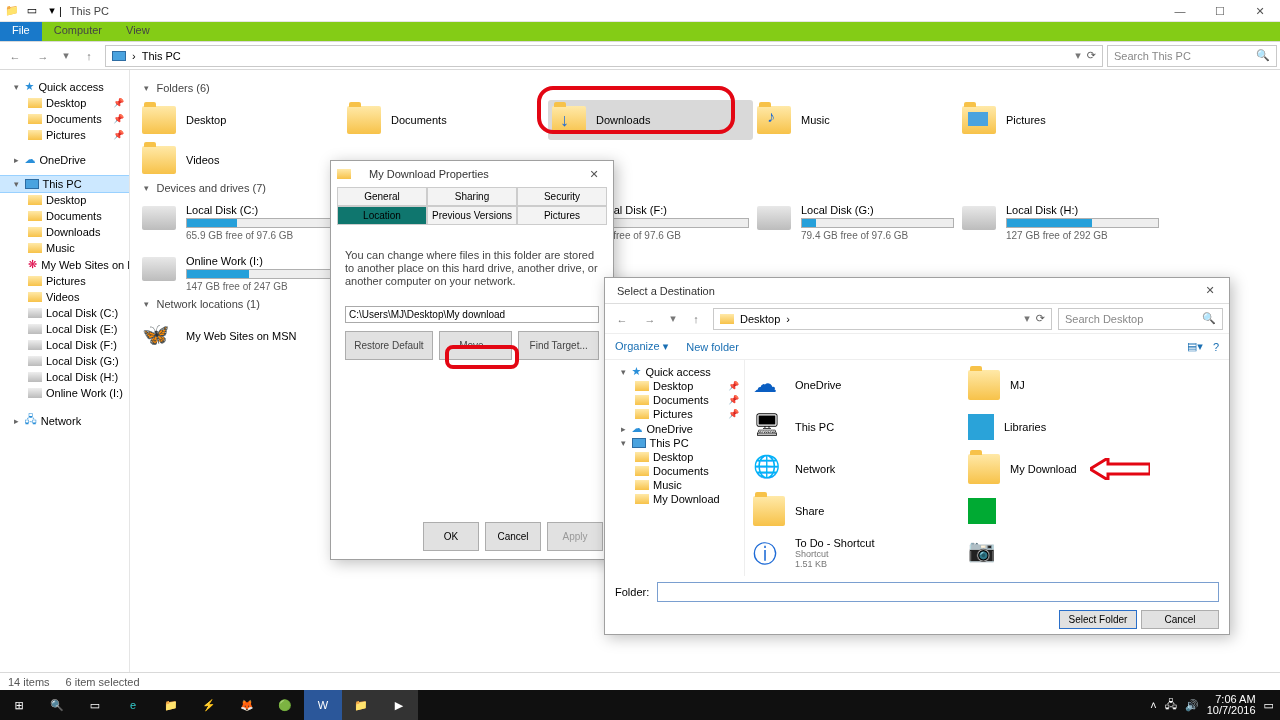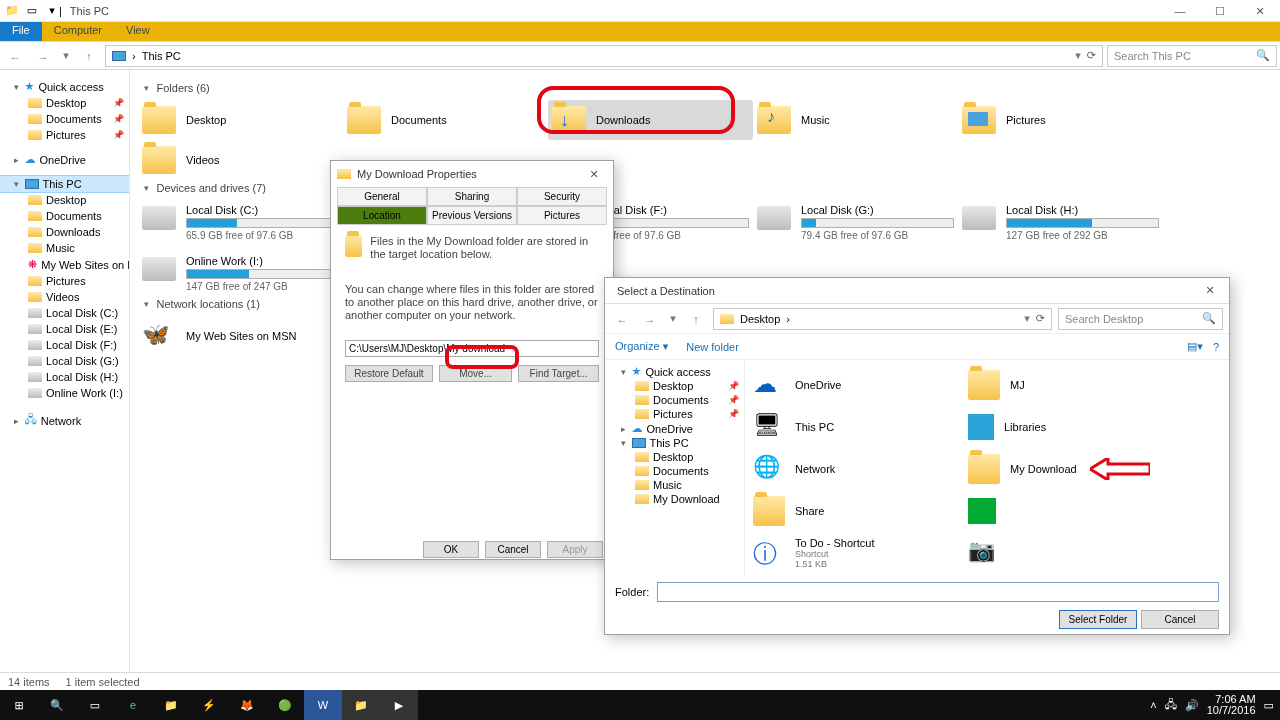--- a/index.html
+++ b/index.html
@@ -7,21 +7,21 @@
 .row{display:flex;align-items:center;}
 .icon{display:inline-flex;align-items:center;justify-content:center;}
 
 
 .titlebar{height:22px;background:#fff;display:flex;align-items:center;border-bottom:1px solid #e5e5e5;}
 .qatools{display:flex;gap:6px;padding-left:5px;}
 .qatools .icon{width:14px;height:14px;}
 .title-text{margin-left:8px;color:#444;}
 .winctrls{margin-left:auto;display:flex;}
 .winctrls div{width:40px;height:22px;text-align:center;line-height:22px;color:#555;}
-.ribbon-tabs{height:20px;display:flex;align-items:stretch;background:#eab308;border-bottom:1px solid #d9d9d9;}
+.ribbon-tabs{height:20px;display:flex;align-items:stretch;background:#84cc16;border-bottom:1px solid #d9d9d9;}
 .ribbon-tabs .tab{padding:2px 12px;color:#444;}
 .ribbon-tabs .tab.file{background:#1979ca;color:#fff;}
 .addrbar{height:28px;display:flex;align-items:center;gap:4px;padding:2px 3px;border-bottom:1px solid #d9d9d9;}
 .navbtn{width:24px;height:24px;border-radius:12px;color:#777;display:flex;align-items:center;justify-content:center;}
 .addrbox{flex:1;height:22px;border:1px solid #c9c9c9;display:flex;align-items:center;padding:0 6px;gap:6px;}
 .searchbox{width:170px;height:22px;border:1px solid #c9c9c9;display:flex;align-items:center;padding:0 6px;color:#888;}
 
 
 .main{display:flex;height:calc(100% - 22px - 20px - 28px - 18px - 30px);}
 .navpane{width:130px;border-right:1px solid #e5e5e5;padding-top:8px;overflow:hidden;}
@@ -54,27 +54,27 @@
 .tray{margin-left:auto;display:flex;align-items:center;color:#fff;gap:8px;padding-right:6px;}
 .clock{font-size:10px;line-height:11px;text-align:right;}
 
 
 .dlg{position:absolute;background:#fff;border:1px solid #a0a0a0;box-shadow:3px 3px 14px rgba(0,0,0,.25);}
 #propDlg{left:330px;top:160px;width:284px;height:400px;}
 .dlg-title{height:26px;display:flex;align-items:center;padding:0 6px;color:#333;}
 .dlg-close{margin-left:auto;width:26px;text-align:center;color:#555;}
 .tabstrip{display:flex;border-bottom:1px solid #ccc;margin:0 6px;}
 .tabstrip .t{flex:1;text-align:center;padding:3px 0;border:1px solid #ccc;border-bottom:none;background:#f3f3f3;font-size:10px;}
-.tabstrip .t.active{background:#4d7c0f;}
+.tabstrip .t.active{background:#0f766e;}
 .dlg-body{padding:10px 14px;font-size:10px;color:#444;}
 .dlg-body p{margin-bottom:8px;line-height:13px;}
 .pathbox{width:100%;border:1px solid #aaa;padding:2px 3px;background:#fff;margin-top:10px;font-size:10px;}
 .btnrow{display:flex;gap:6px;margin-top:8px;}
-.btn{border:1px solid #adadad;background:#e1e1e1;padding:2px 0;text-align:center;font-size:10px;}
-.dlg-foot{position:absolute;bottom:1px;right:10px;display:flex;gap:6px;}
+.btn{border:1px solid #adadad;background:#e1e1e1;padding:8px 0;text-align:center;font-size:10px;}
+.dlg-foot{position:absolute;bottom:8px;right:10px;display:flex;gap:6px;}
 .dlg-foot .btn{width:56px;}
 
 
 .red-ring{position:absolute;border:4px solid #e30613;border-radius:16px;pointer-events:none;}
 .red-arrow{position:absolute;width:60px;height:22px;}
 .red-arrow svg{width:100%;height:100%;}
 
 
 #destDlg{left:604px;top:277px;width:626px;height:358px;}
 #destDlg .dlg-title{border-bottom:1px solid #ddd;padding-left:12px;}
@@ -346,44 +346,40 @@
           <div style="width:34px;height:28px;font-size:22px">🦋</div>
           <span>My Web Sites on MSN</span>
         </div>
     </div>
   </div>
 </div>
 
 <div class="statusbar row">
   <span>14 items</span>
   <span style="width:16px"></span>
-  <span>1 item selected</span>
+  <span>6 item selected</span>
 </div>
 
 <div id="propDlg" class="dlg">
   <div class="dlg-title">
     <span class="ic-folder-s"></span>
-    <span style="margin-left:6px">My Download Properties</span>
+    <span style="margin-left:18px">My Download Properties</span>
     <span class="dlg-close">✕</span>
   </div>
   <div class="tabstrip">
     <div class="t">General</div>
     <div class="t">Sharing</div>
     <div class="t">Security</div>
   </div>
   <div class="tabstrip">
     <div class="t active">Location</div>
     <div class="t">Previous Versions</div>
     <div class="t">Pictures</div>
   </div>
   <div class="dlg-body">
-    <div class="row" style="gap:8px;align-items:flex-start">
-      <div class="folder-ico" style="width:26px;height:22px"></div>
-      <p>Files in the My Download folder are stored in the target location below.</p>
-    </div>
     <p style="margin-top:14px">You can change where files in this folder are stored to another place on this hard drive, another drive, or another computer on your network.</p>
     <input class="pathbox" value="C:\Users\MJ\Desktop\My download" style="">
     <div class="btnrow">
       <div class="btn" style="flex:1.2">Restore Default</div>
       <div class="btn" style="flex:1">Move...</div>
       <div class="btn" style="flex:1.1">Find Target...</div>
     </div>
   </div>
   <div class="dlg-foot">
     <div class="btn">OK</div>

